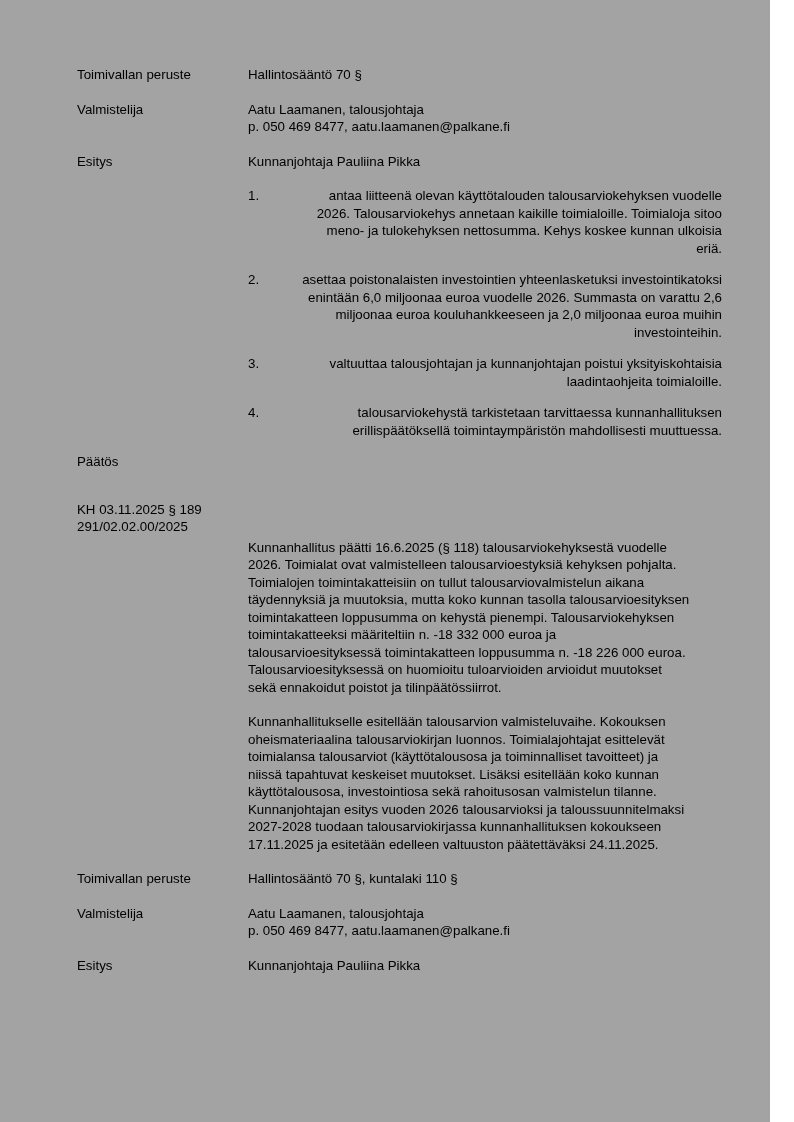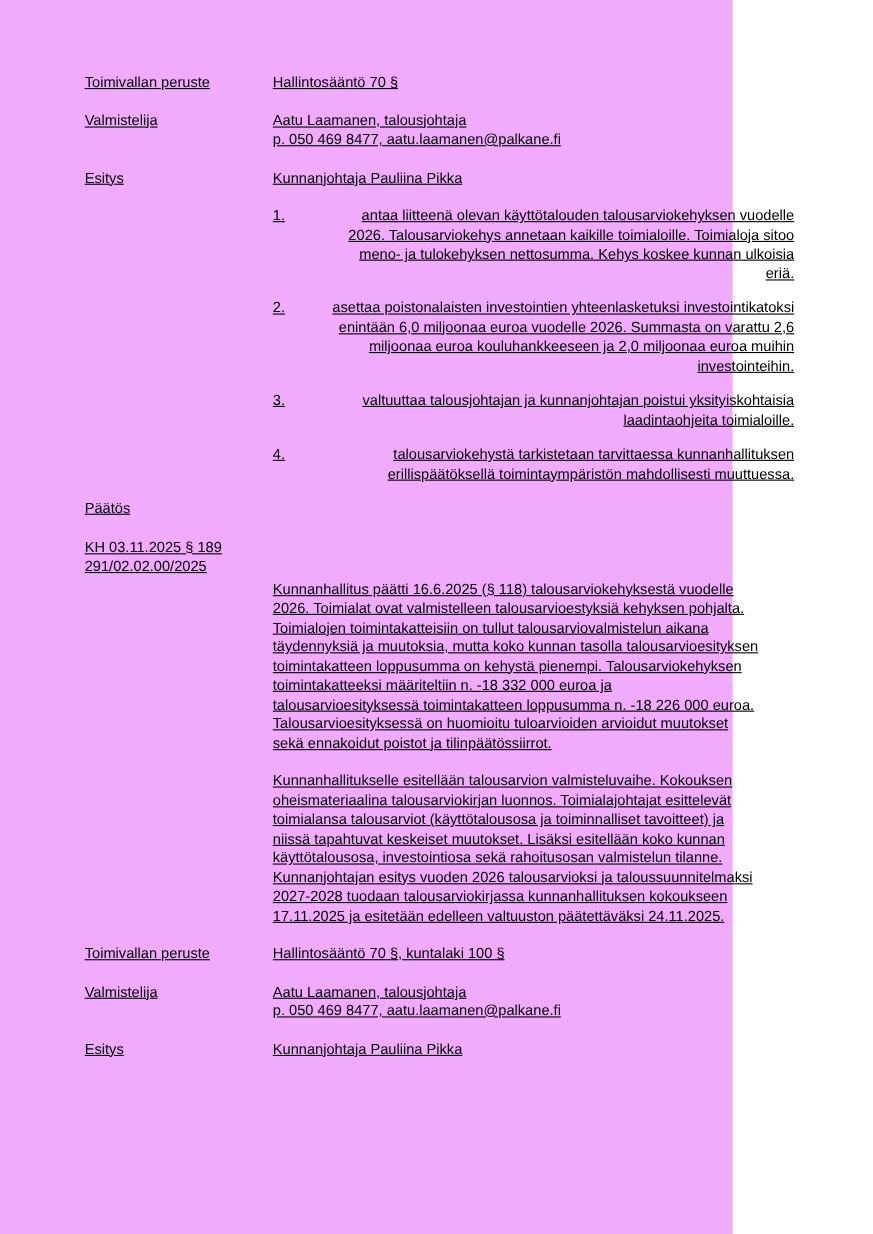--- a/index.html
+++ b/index.html
@@ -11,25 +11,24 @@
     width: 794px;
     height: 1122px;
     overflow: hidden;
     font-family: "Liberation Sans", "DejaVu Sans", sans-serif;
     font-size: 13.3px;
     line-height: 17.5px;
     color: #000000;
   }
   .page {
     box-sizing: border-box;
-    width: 666px;
+    width: 770px;
     height: 1122px;
     padding: 66px 72px 40px 77px;
-    background: #f0abfc;
-    text-decoration: underline;
+    background: #a3a3a3;
   }
   .row {
     display: flex;
     align-items: flex-start;
     margin-bottom: 17px;
   }
   .label-col {
     width: 171px;
     flex: 0 0 171px;
     white-space: pre-line;
@@ -57,21 +56,21 @@
   .list-number {
     flex: 0 0 25px;
     width: 25px;
   }
   .list-text {
     flex: 1 1 auto;
     white-space: pre-line;
     text-align: right;
   }
   .case-heading {
-    margin-top: 18px;
+    margin-top: 30px;
     margin-bottom: 3px;
     white-space: pre-line;
   }
   .para {
     margin-left: 171px;
     width: 474px;
     white-space: pre-line;
     margin-bottom: 17px;
   }
   .mb0 { margin-bottom: 0; }
@@ -147,21 +146,21 @@
 oheismateriaalina talousarviokirjan luonnos. Toimialajohtajat esittelevät
 toimialansa talousarviot (käyttötalousosa ja toiminnalliset tavoitteet) ja
 niissä tapahtuvat keskeiset muutokset. Lisäksi esitellään koko kunnan
 käyttötalousosa, investointiosa sekä rahoitusosan valmistelun tilanne.
 Kunnanjohtajan esitys vuoden 2026 talousarvioksi ja taloussuunnitelmaksi
 2027-2028 tuodaan talousarviokirjassa kunnanhallituksen kokoukseen
 17.11.2025 ja esitetään edelleen valtuuston päätettäväksi 24.11.2025.</div>
 
   <div class="row">
     <div class="label-col">Toimivallan peruste</div>
-    <div class="value-col">Hallintosääntö 70 §, kuntalaki 100 §</div>
+    <div class="value-col">Hallintosääntö 70 §, kuntalaki 110 §</div>
   </div>
 
   <div class="row">
     <div class="label-col">Valmistelija</div>
     <div class="value-col">Aatu Laamanen, talousjohtaja
 p. 050 469 8477, aatu.laamanen@palkane.fi</div>
   </div>
 
   <div class="row mb0">
     <div class="label-col">Esitys</div>

